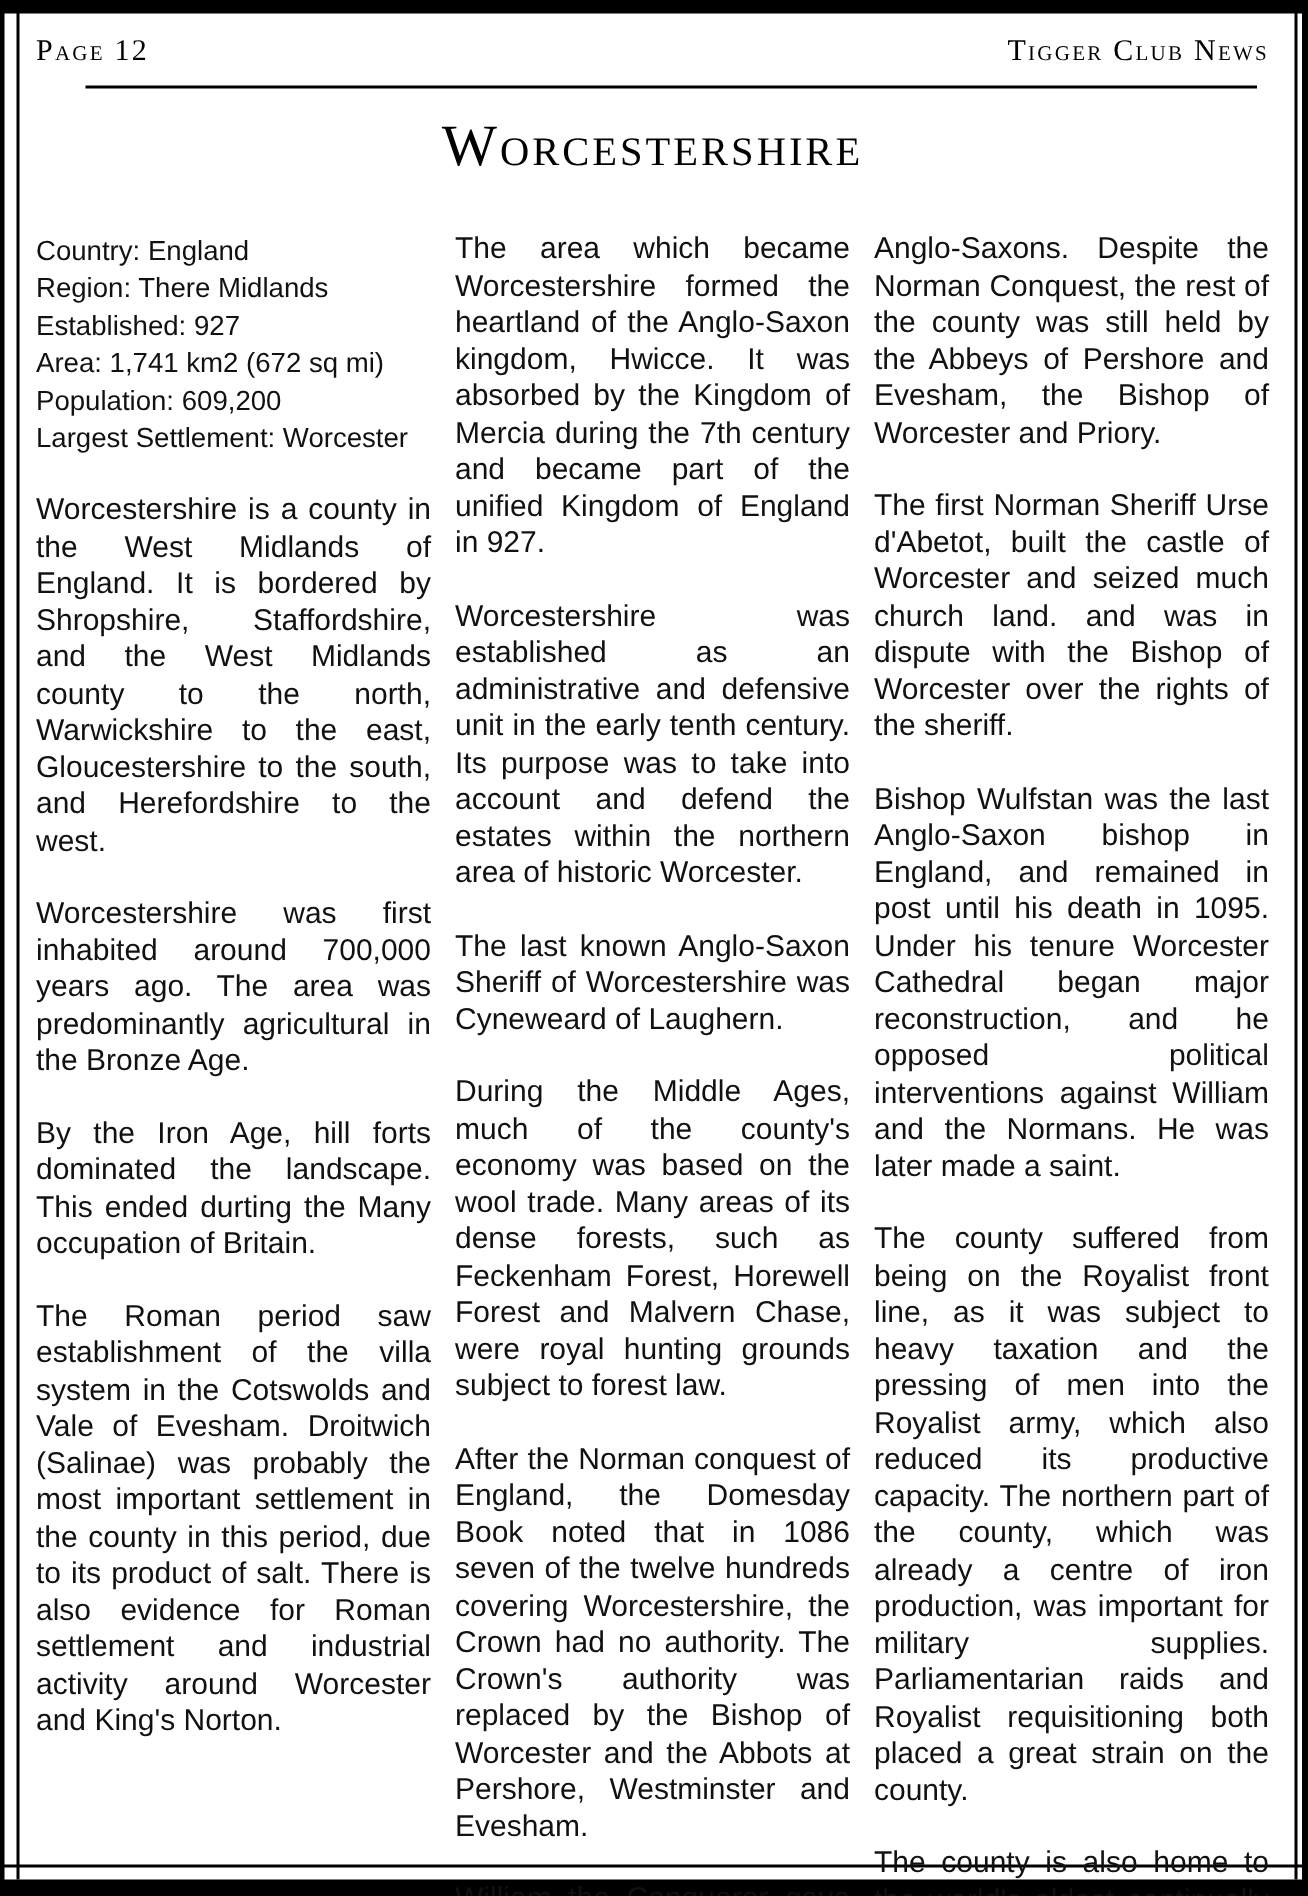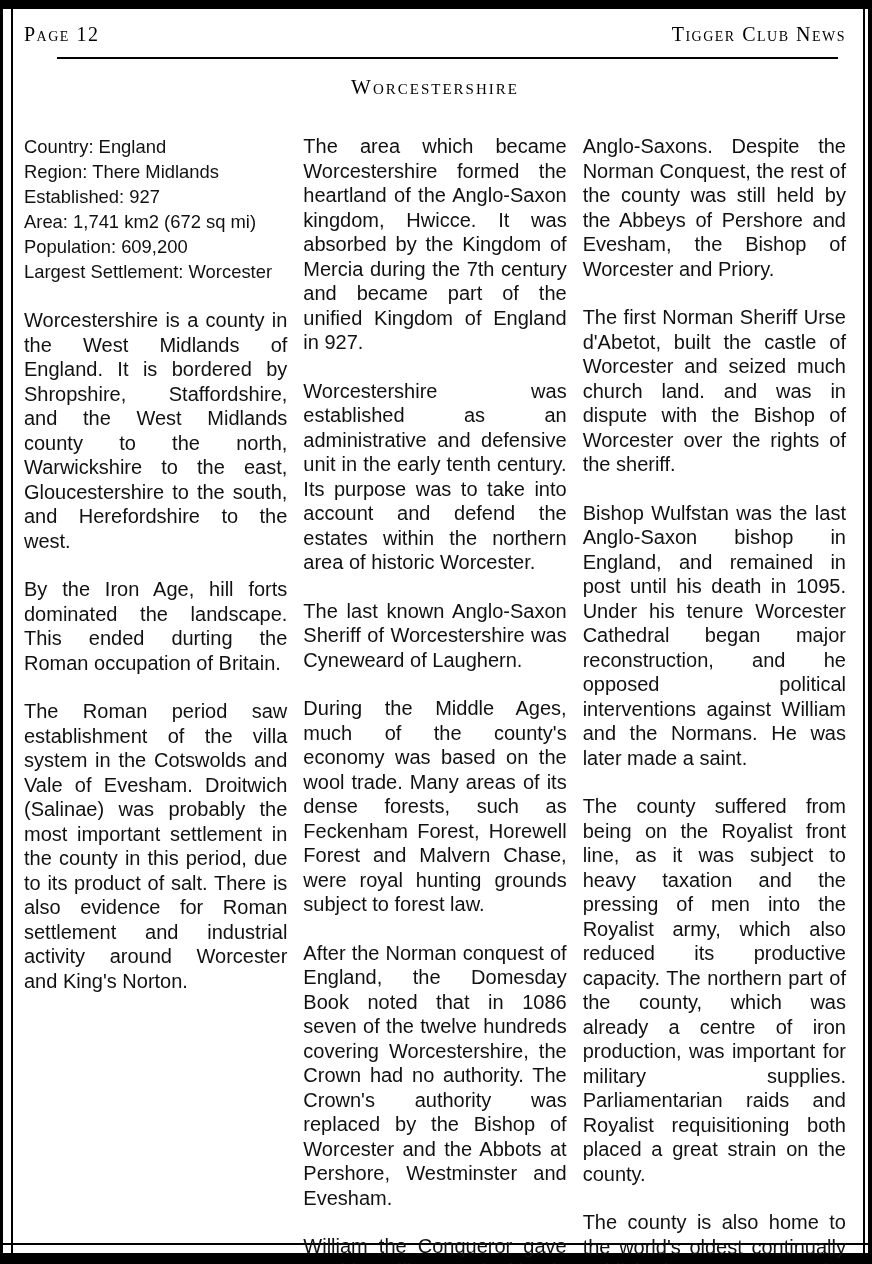--- a/index.html
+++ b/index.html
@@ -46,21 +46,21 @@
     margin: 11px 8px 0 33px;
     border-top: 2px solid #000;
     height: 0;
   }
   .title {
     margin: 16px 0 0 0;
     text-align: center;
     font-family: "Liberation Serif", serif;
     font-variant: small-caps;
     font-weight: normal;
-    font-size: 21px;
+    font-size: 39px;
     letter-spacing: 2px;
     color: #000;
   }
   
   .columns {
     display: flex;
     gap: 16px;
     margin-top: 34px;
   }
   .col { flex: 1 1 0; min-width: 0; }
@@ -106,21 +106,22 @@
       <section class="col">
         <div class="infobox">
           <div>Country: England</div>
           <div>Region: There Midlands</div>
           <div>Established: 927</div>
           <div>Area: 1,741 km2 (672 sq mi)</div>
           <div>Population: 609,200</div>
           <div>Largest Settlement: Worcester</div>
         </div>
         <p>Worcestershire is a county in the West Midlands of England. It is bordered by Shropshire, Staffordshire, and the West Midlands county to the north, Warwickshire to the east, Gloucestershire to the south, and Herefordshire to the west.</p>
-        <p>By the Iron Age, hill forts dominated the landscape. This ended durting the Roman occupation of Britain.</p>
+        <p>Worcestershire was first inhabited around 700,000 years ago. The area was predominantly agricultural in the Bronze Age.</p>
+        <p>By the Iron Age, hill forts dominated the landscape. This ended durting the Many occupation of Britain.</p>
         <p>The Roman period saw establishment of the villa system in the Cotswolds and Vale of Evesham. Droitwich (Salinae) was probably the most important settlement in the county in this period, due to its product of salt. There is also evidence for Roman settlement and industrial activity around Worcester and King's Norton.</p>
       </section>
 
       <section class="col">
         <p>The area which became Worcestershire formed the heartland of the Anglo-Saxon kingdom, Hwicce. It was absorbed by the Kingdom of Mercia during the 7th century and became part of the unified Kingdom of England in 927.</p>
         <p>Worcestershire was established as an administrative and defensive unit in the early tenth century. Its purpose was to take into account and defend the estates within the northern area of historic Worcester.</p>
         <p>The last known Anglo-Saxon Sheriff of Worcestershire was Cyneweard of Laughern.</p>
         <p>During the Middle Ages, much of the county's economy was based on the wool trade. Many areas of its dense forests, such as Feckenham Forest, Horewell Forest and Malvern Chase, were royal hunting grounds subject to forest law.</p>
         <p>After the Norman conquest of England, the Domesday Book noted that in 1086 seven of the twelve hundreds covering Worcestershire, the Crown had no authority. The Crown's authority was replaced by the Bishop of Worcester and the Abbots at Pershore, Westminster and Evesham.</p>
         <p>William the Conqueror gave to his allies and friends manors and parishes captured from the</p>

